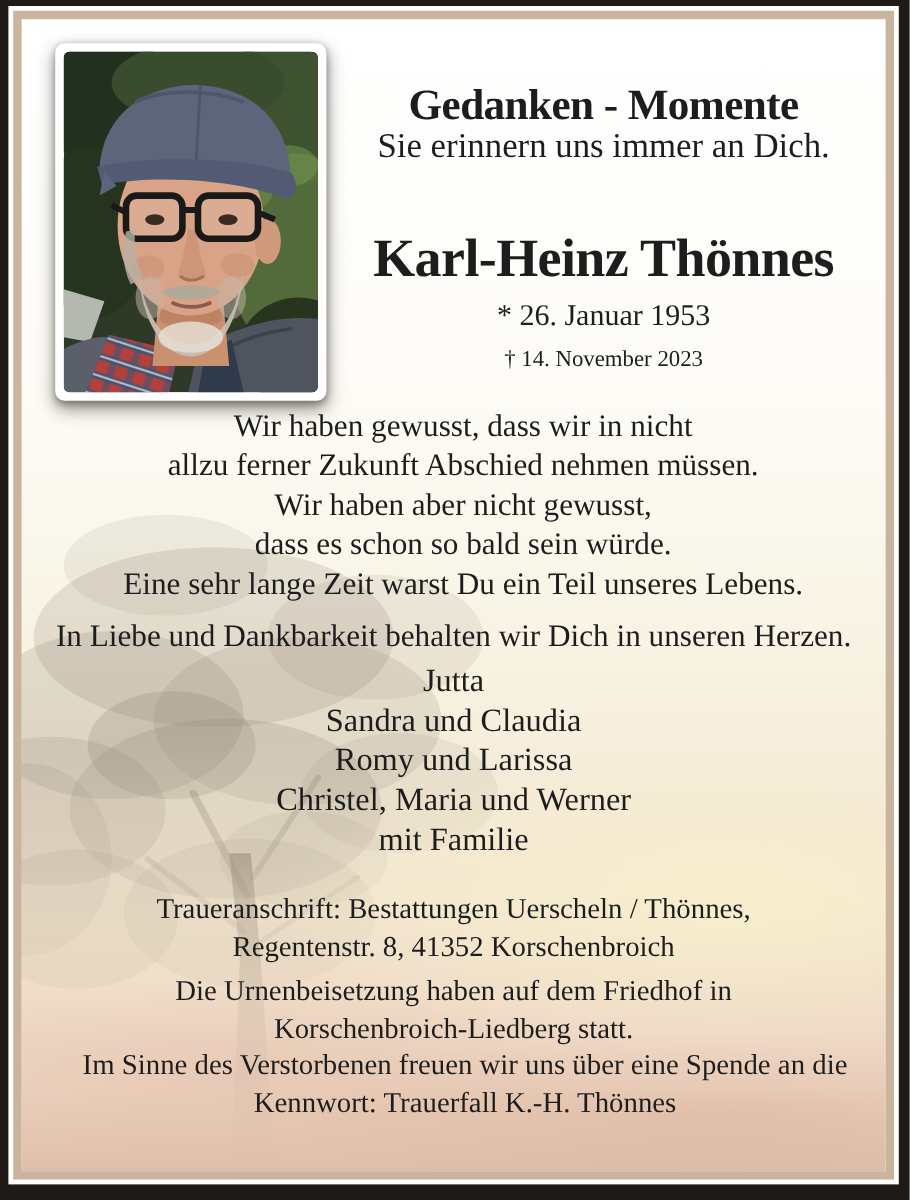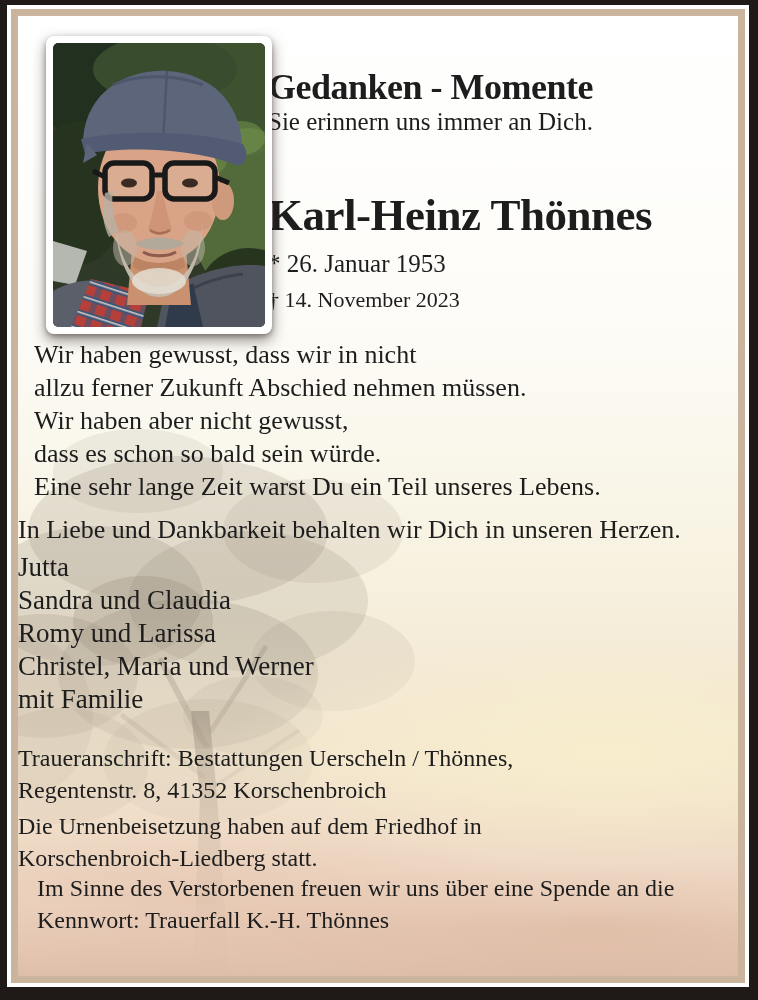--- a/index.html
+++ b/index.html
@@ -34,27 +34,27 @@
       radial-gradient(70% 30% at 25% 78%, rgba(216,170,145,0.30) 0%, rgba(216,170,145,0) 70%),
       radial-gradient(80% 25% at 80% 86%, rgba(210,160,135,0.33) 0%, rgba(210,160,135,0) 70%),
       linear-gradient(180deg, rgba(244,236,214,0) 0%, rgba(243,230,206,0.45) 40%,
         rgba(238,216,196,0.75) 70%, rgba(236,211,192,0.9) 100%);
   }
   .ground{
     position:absolute;left:0;right:0;bottom:0;height:70px;
     background:linear-gradient(180deg, rgba(205,160,135,0) 0%,
       rgba(205,160,135,0.25) 60%, rgba(198,155,132,0.38) 100%);
   }
-  .line, .block{position:absolute;left:0;right:0;text-align:left;color:var(--text);}
+  .line, .block{position:absolute;left:0;right:0;text-align:center;color:var(--text);}
   .headcol{left:250px;right:0;}
   .motto-title{top:50px;font-size:36px;font-weight:bold;line-height:42px;letter-spacing:-0.5px;}
-  .motto-sub{top:91px;font-size:25px;line-height:30px;}
+  .motto-sub{top:91px;font-size:29px;line-height:30px;}
   .deceased-name{top:171px;font-size:45px;font-weight:bold;line-height:56px;letter-spacing:-0.5px;}
   .birth{top:233px;font-size:25px;line-height:30px;}
-  .death{top:269px;font-size:22px;line-height:30px;}
+  .death{top:269px;font-size:19px;line-height:30px;}
   .tribute{top:322px;font-size:26px;line-height:33px;padding-left:16px;}
   .dedication{top:497px;font-size:26px;line-height:34px;}
   .mourners{top:535px;font-size:27px;line-height:33px;}
   .address{top:726px;font-size:24px;line-height:32px;}
   .burial{top:794px;font-size:24px;line-height:32px;}
   .donation{top:856px;font-size:24px;line-height:32px;margin-left:19px;}
   .photo{
     position:absolute;left:28px;top:20px;width:212px;height:284px;
     background:#ffffff;padding:7px;border-radius:8px;
     box-shadow:0 6px 14px rgba(55,45,40,0.55), 0 2px 5px rgba(55,45,40,0.35);

